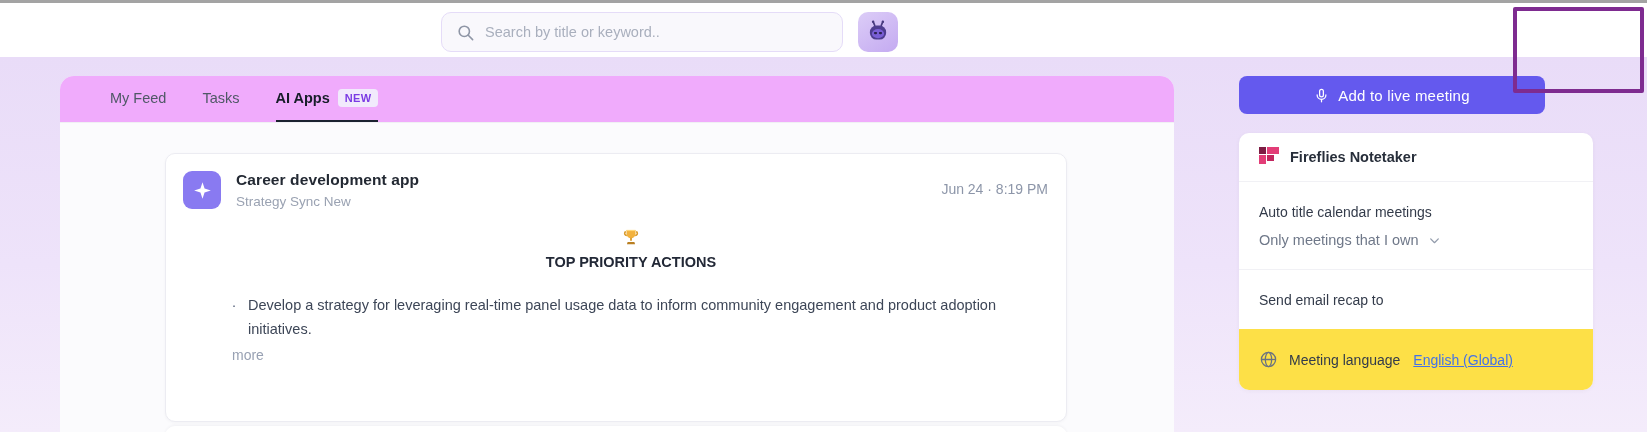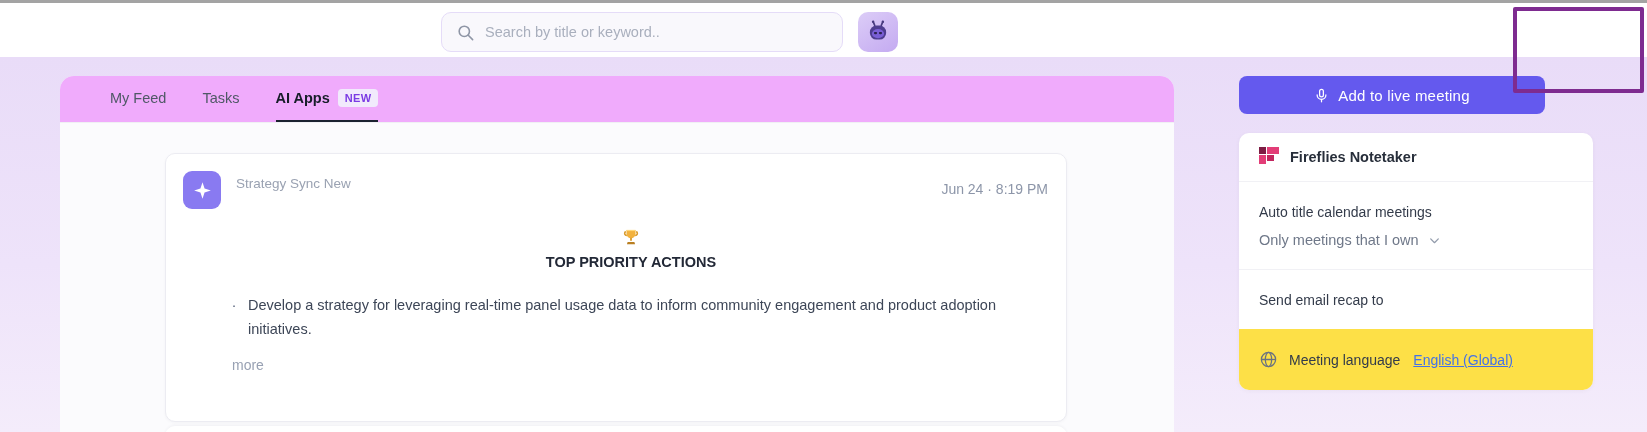--- a/index.html
+++ b/index.html
@@ -31,21 +31,21 @@
   .titles { margin-left:15px; }
   .card-title { font-size:15.5px; font-weight:bold; color:#232933; letter-spacing:.1px; }
   .card-sub { font-size:13.5px; color:#9aa2b2; margin-top:5px; }
   .card-time { margin-left:auto; margin-top:10px; font-size:14px; color:#8d96a9; }
   .card-body { margin:19px 36px 0 66px; }
   .intro { font-size:14.5px; color:#3d4657; line-height:23.5px; max-width:800px; }
   .sec-head { margin-top:16px; display:flex; align-items:center; gap:8px;flex-direction:column; }
   .sec-head span { font-size:14.5px; font-weight:bold; color:#222836; }
   .bullet-item { margin-top:24px; padding-left:16px; position:relative; font-size:14.5px; color:#3d4657; line-height:23.5px; max-width:775px; }
   .bullet-item::before { content:"."; position:absolute; left:0; top:-3px; color:#55607a; }
-  .more-link { display:inline-block; margin-top:16px; font-size:14px; color:#98a1b3; cursor:pointer; }
+  .more-link { display:inline-block; margin-top:6px; font-size:14px; color:#98a1b3; cursor:pointer; }
   .next-card-peek { position:absolute; left:105px; top:350px; width:902px; height:30px; background:#fff; border-radius:10px 10px 0 0; box-shadow:0 -1px 3px rgba(50,50,80,.05); }
 
   
   .sidebar { position:absolute; left:1239px; top:19px; width:354px; }
   .live-btn { width:306px; height:38px; background:#6459ee; color:#fff; border:none; border-radius:8px; font-size:15px; display:flex; align-items:center; justify-content:center; gap:9px; cursor:pointer; letter-spacing:.2px; font-family:"Liberation Sans",sans-serif; }
   .panel { margin-top:19px; background:#fff; border-radius:10px; overflow:hidden; box-shadow:0 1px 4px rgba(50,50,80,.05); }
   .panel-head { height:49px; display:flex; align-items:center; gap:11px; padding:0 20px; border-bottom:1px solid #f1f1f5; }
   .panel-title { font-size:14.5px; font-weight:600; color:#272e3a; }
   .ff-logo { width:20px; height:20px; position:relative; flex:none; }
   .ff-logo i { position:absolute; display:block; }
@@ -115,20 +115,21 @@
       </nav>
 
       <article class="card">
         <div class="card-head">
           <div class="app-icon">
             <svg width="19" height="19" viewBox="0 0 24 24" fill="#fff">
                 <path d="M12 1.5 L14.6 9.4 L22.5 12 L14.6 14.6 L12 22.5 L9.4 14.6 L1.5 12 L9.4 9.4 Z"></path>
               </svg>
           </div>
           <div class="titles">
+            <div class="card-title">Career development app</div>
             <div class="card-sub">Strategy Sync New</div>
           </div>
           <div class="card-time">Jun 24 · 8:19 PM</div>
         </div>
         <div class="card-body">
           <div class="sec-head">
             <svg width="18" height="18" viewBox="0 0 24 24">
               <path d="M5 4 Q2.5 4 2.5 7 Q2.5 10.5 6.5 11 L6.5 9 Q4.5 8.7 4.5 7 Q4.5 6 5.5 6z" fill="#d89a2b"></path>
               <path d="M19 4 Q21.5 4 21.5 7 Q21.5 10.5 17.5 11 L17.5 9 Q19.5 8.7 19.5 7 Q19.5 6 18.5 6z" fill="#d89a2b"></path>
               <path d="M6 2.5 h12 v5.5 a6 5.5 0 0 1 -12 0 z" fill="#f2b23e"></path>

